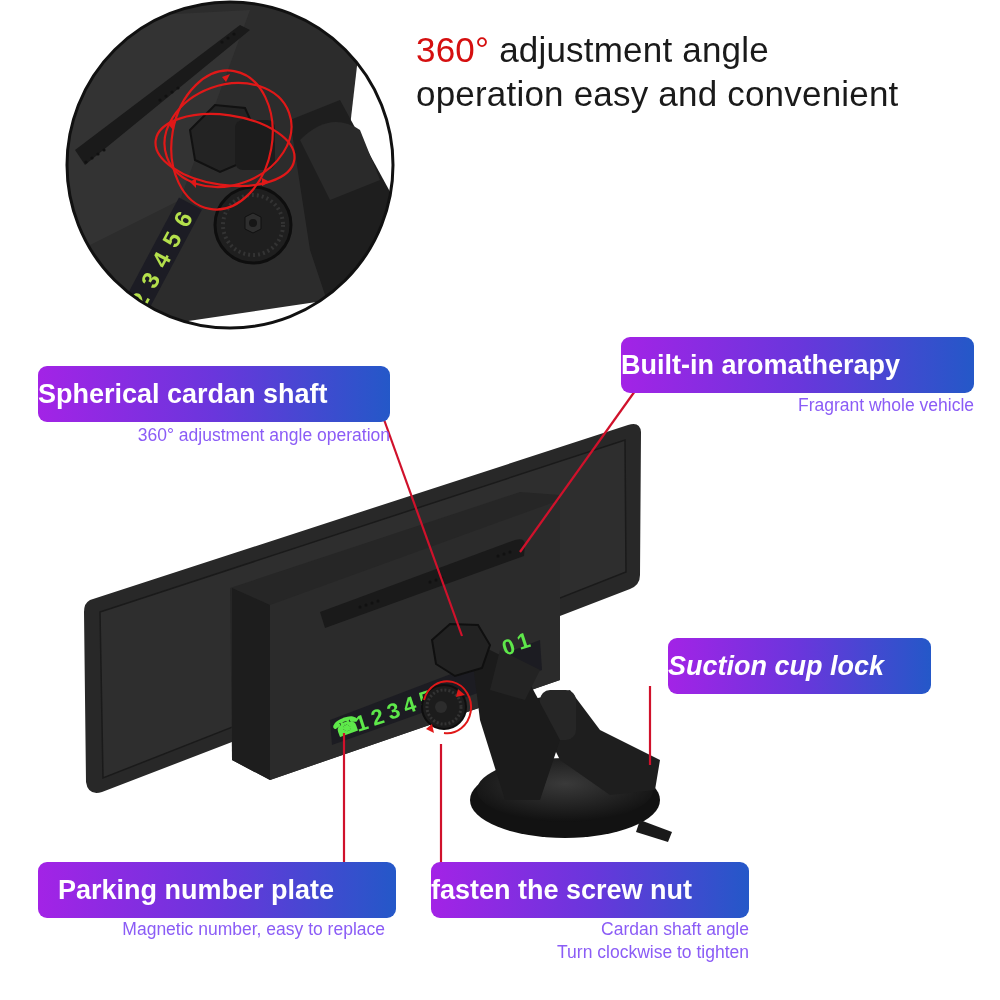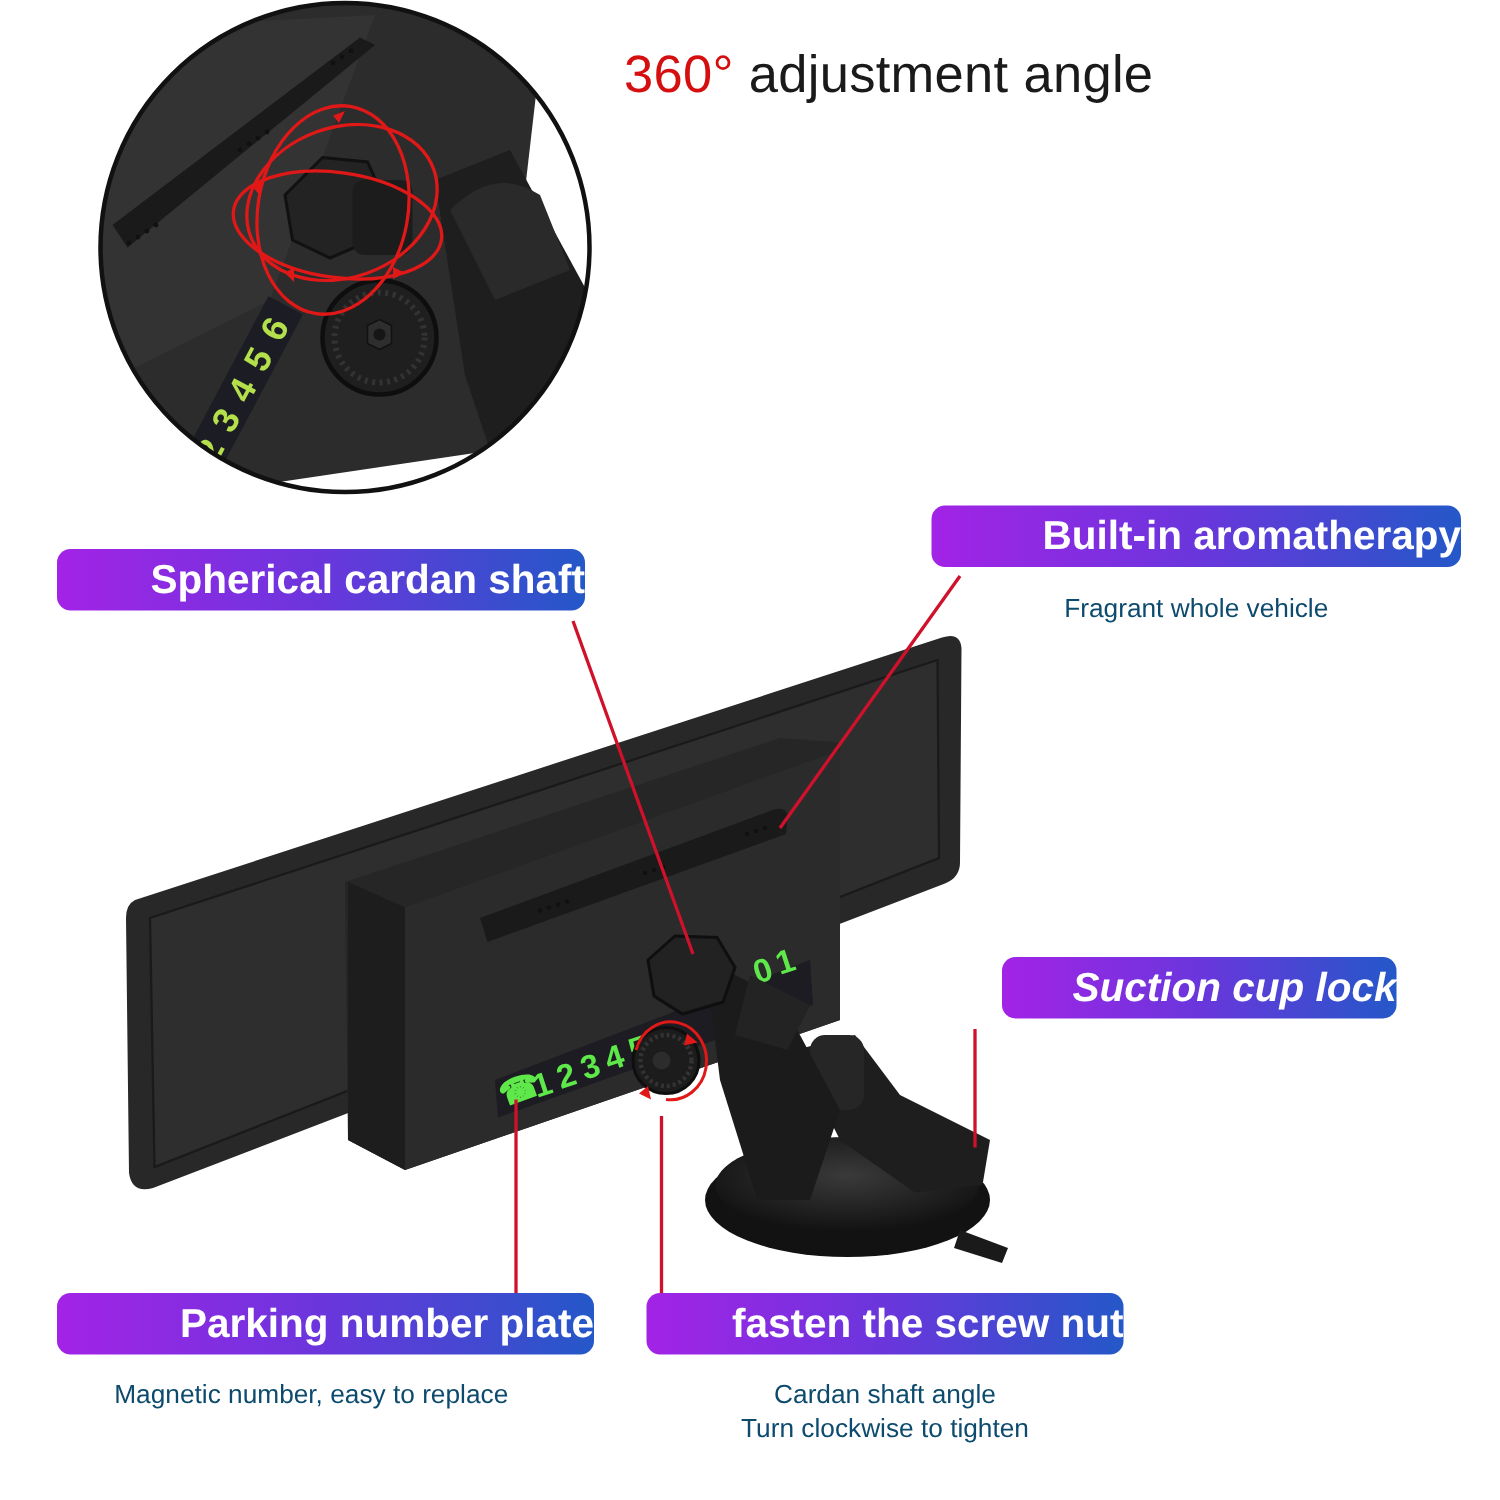--- a/index.html
+++ b/index.html
@@ -4,32 +4,33 @@
 <style>
   html, body { margin: 0; padding: 0; }
   body { width: 1000px; height: 1000px; background: #ffffff; position: relative; overflow: hidden; font-family: "Liberation Sans", sans-serif; }
   .abs { position: absolute; }
 
   
   .headline { left: 416px; top: 28px; font-size: 35px; line-height: 44px; color: #1a1a1a; font-weight: 400; letter-spacing: 0.2px; }
   .headline .accent { color: #d50f0f; }
 
   
-  .pill { position: absolute; height: 41px; border-radius: 9px; color: #fff; font-weight: 700; font-size: 27px; display: flex; align-items: center; justify-content: flex-end; white-space: nowrap;
+  .pill { position: absolute; height: 56px; border-radius: 9px; color: #fff; font-weight: 700; font-size: 27px; display: flex; align-items: center; justify-content: flex-start; white-space: nowrap;
           background: linear-gradient(90deg, #a323e6 0%, #6a36dc 50%, #2458c8 100%); }
-  .caption { position: absolute; font-size: 17.5px; line-height: 23px; color: #0c4a6e; text-align: center; }
+  .caption { position: absolute; font-size: 17.5px; line-height: 23px; color: #8b5cf6; text-align: right; }
 
   
   svg.overlay { position: absolute; left: 0; top: 0; }
 </style>
 </head>
 <body>
 
 <div class="abs headline">
   <div><span class="accent">360°</span><span> adjustment angle</span></div>
+  <div>operation easy and convenient</div>
 </div>
 
 <svg class="overlay" width="1000" height="1000" viewBox="0 0 1000 1000">
   <defs>
     <clipPath id="circ">
         <circle cx="230" cy="165" r="163"></circle>
       </clipPath>
     <linearGradient id="panelG" x1="0" y1="0" x2="1" y2="1">
       <stop offset="0" stop-color="#3a3a3a"></stop>
         <stop offset="1" stop-color="#1c1c1c"></stop>
@@ -161,20 +162,21 @@
     <line x1="650" y1="686" x2="650" y2="765"></line>
     <line x1="344" y1="733" x2="344" y2="862"></line>
     <line x1="441" y1="744" x2="441" y2="862"></line>
   </g>
 </svg>
 
 <div class="pill" style="left:38px; top:366px; width:352px;">
   <span>Spherical cardan shaft</span>
 </div>
 <div class="caption" style="left:40px; top:424px; width:350px;">
+  <div>360° adjustment angle operation</div>
 </div>
 
 <div class="pill" style="left:621px; top:337px; width:353px;">
   <span>Built-in aromatherapy</span>
 </div>
 <div class="caption" style="left:621px; top:394px; width:353px;">
   <div>Fragrant whole vehicle</div>
 </div>
 
 <div class="pill" style="left:668px; top:638px; width:263px;font-style:italic;">

